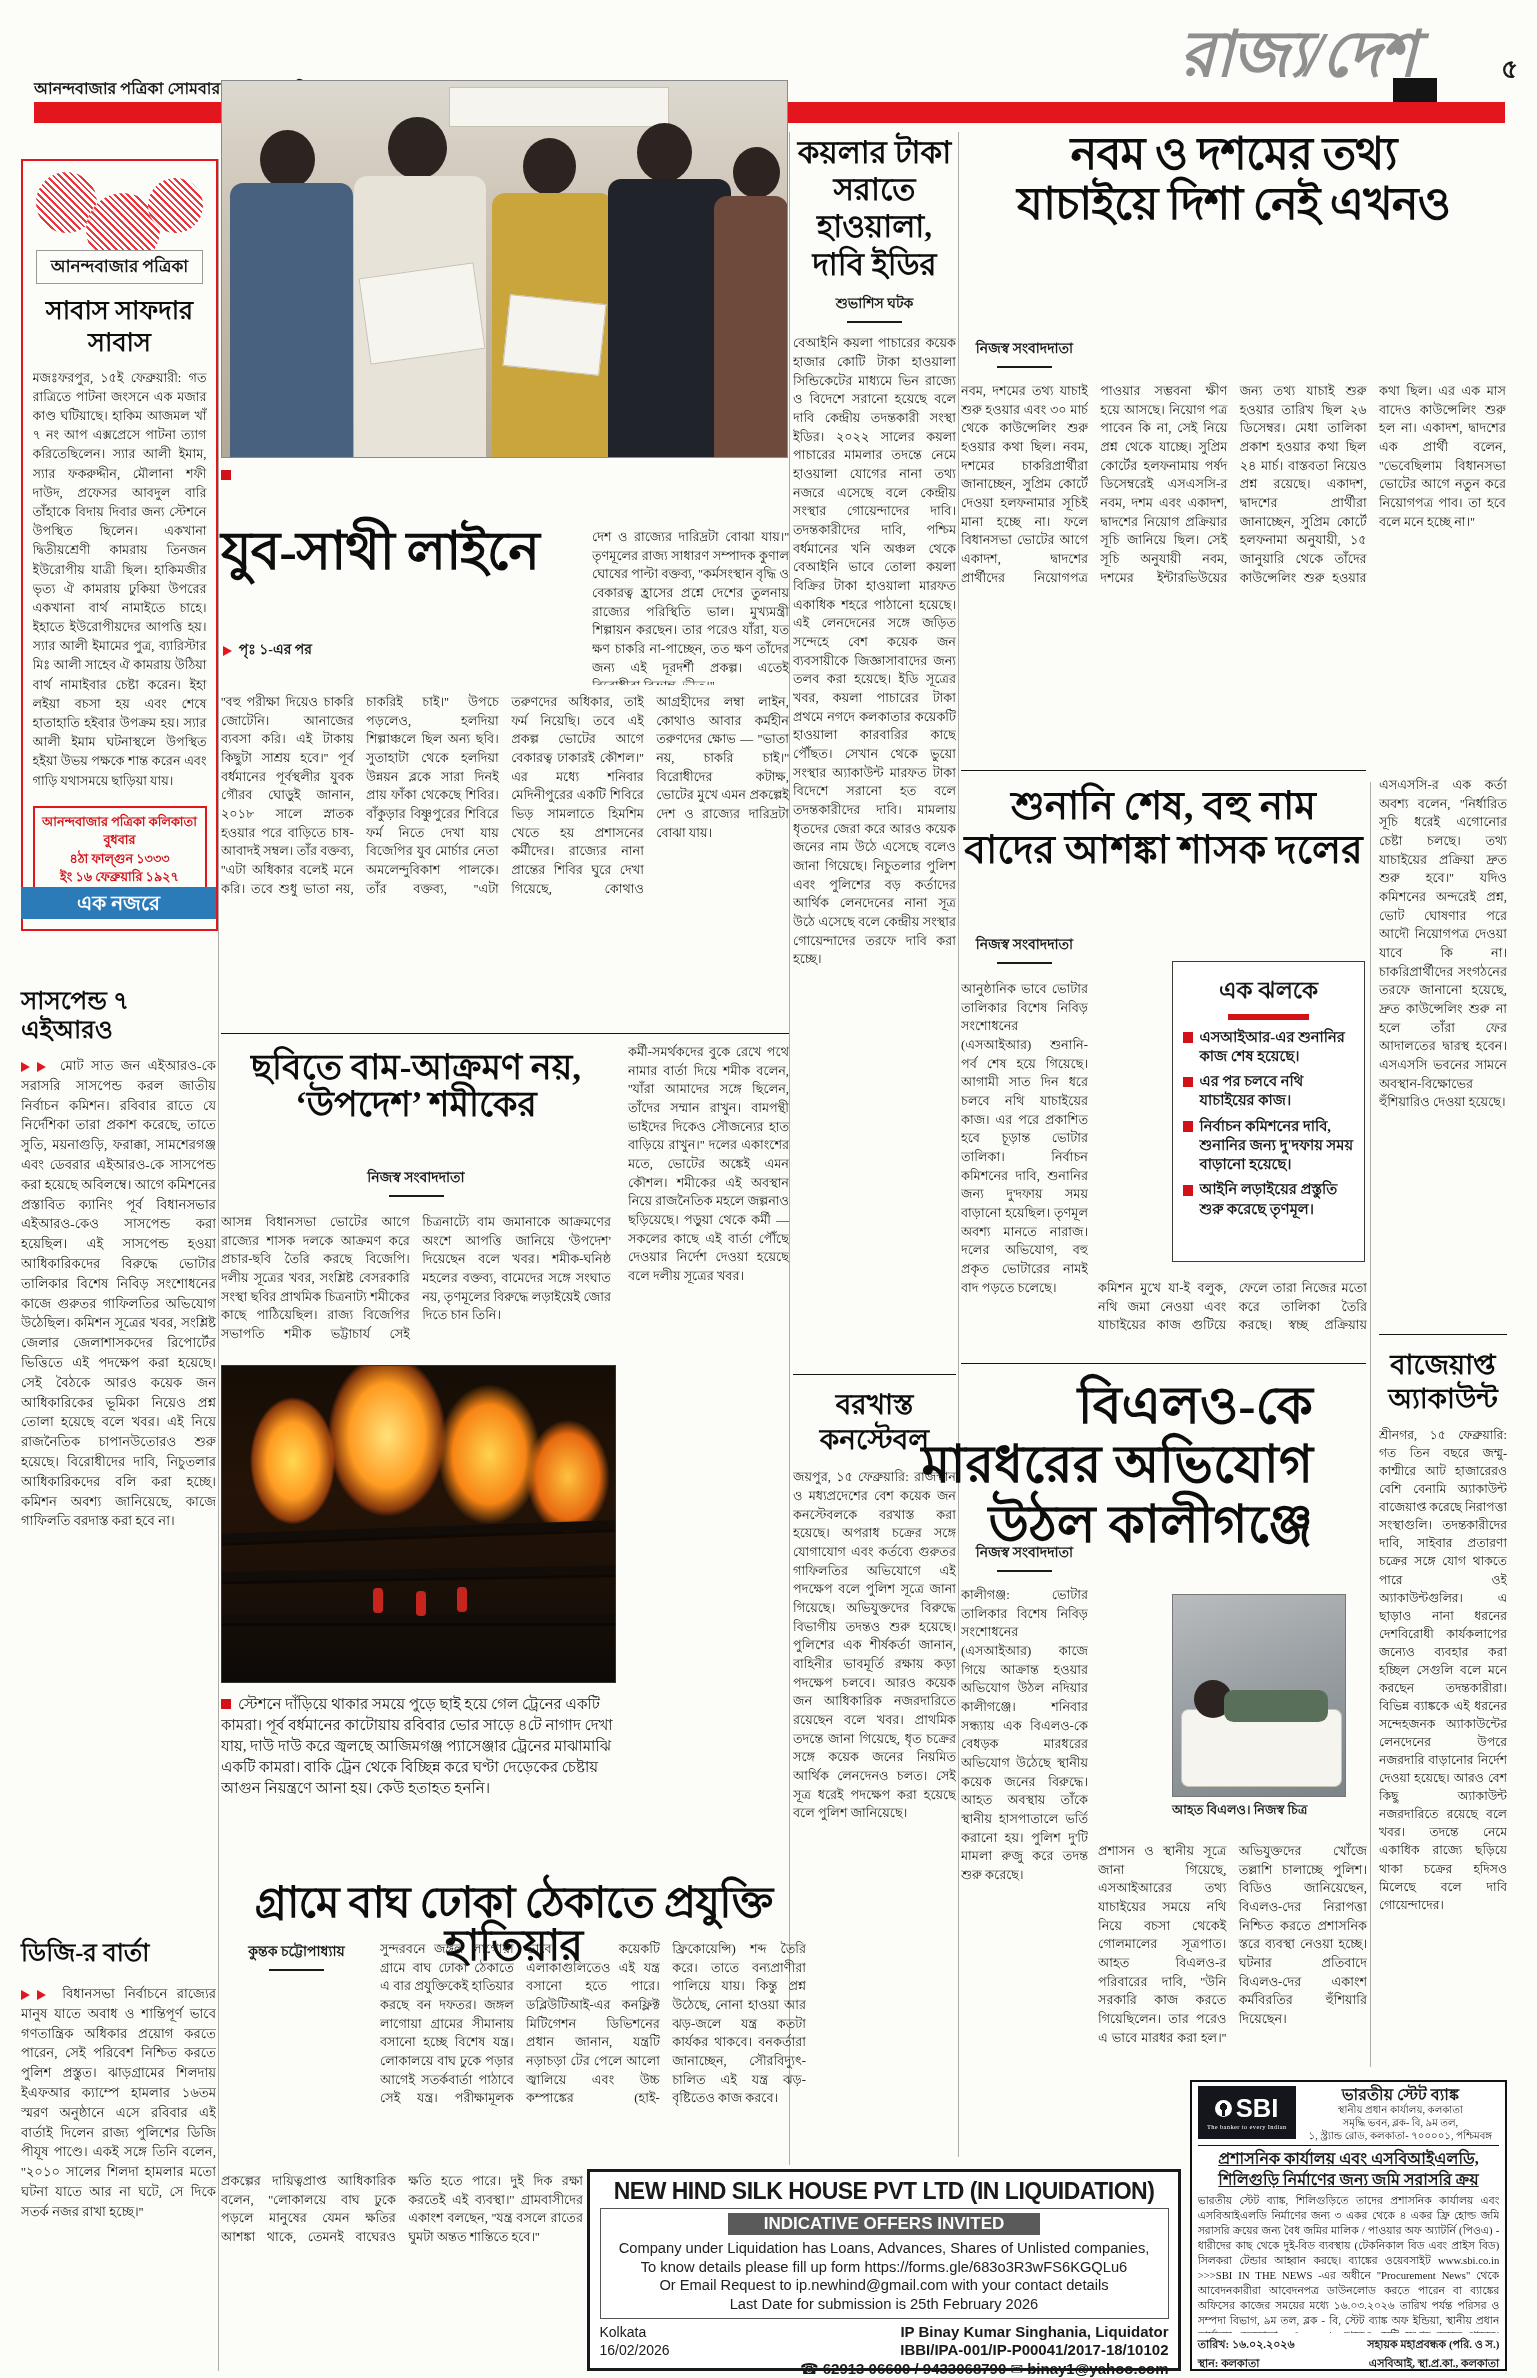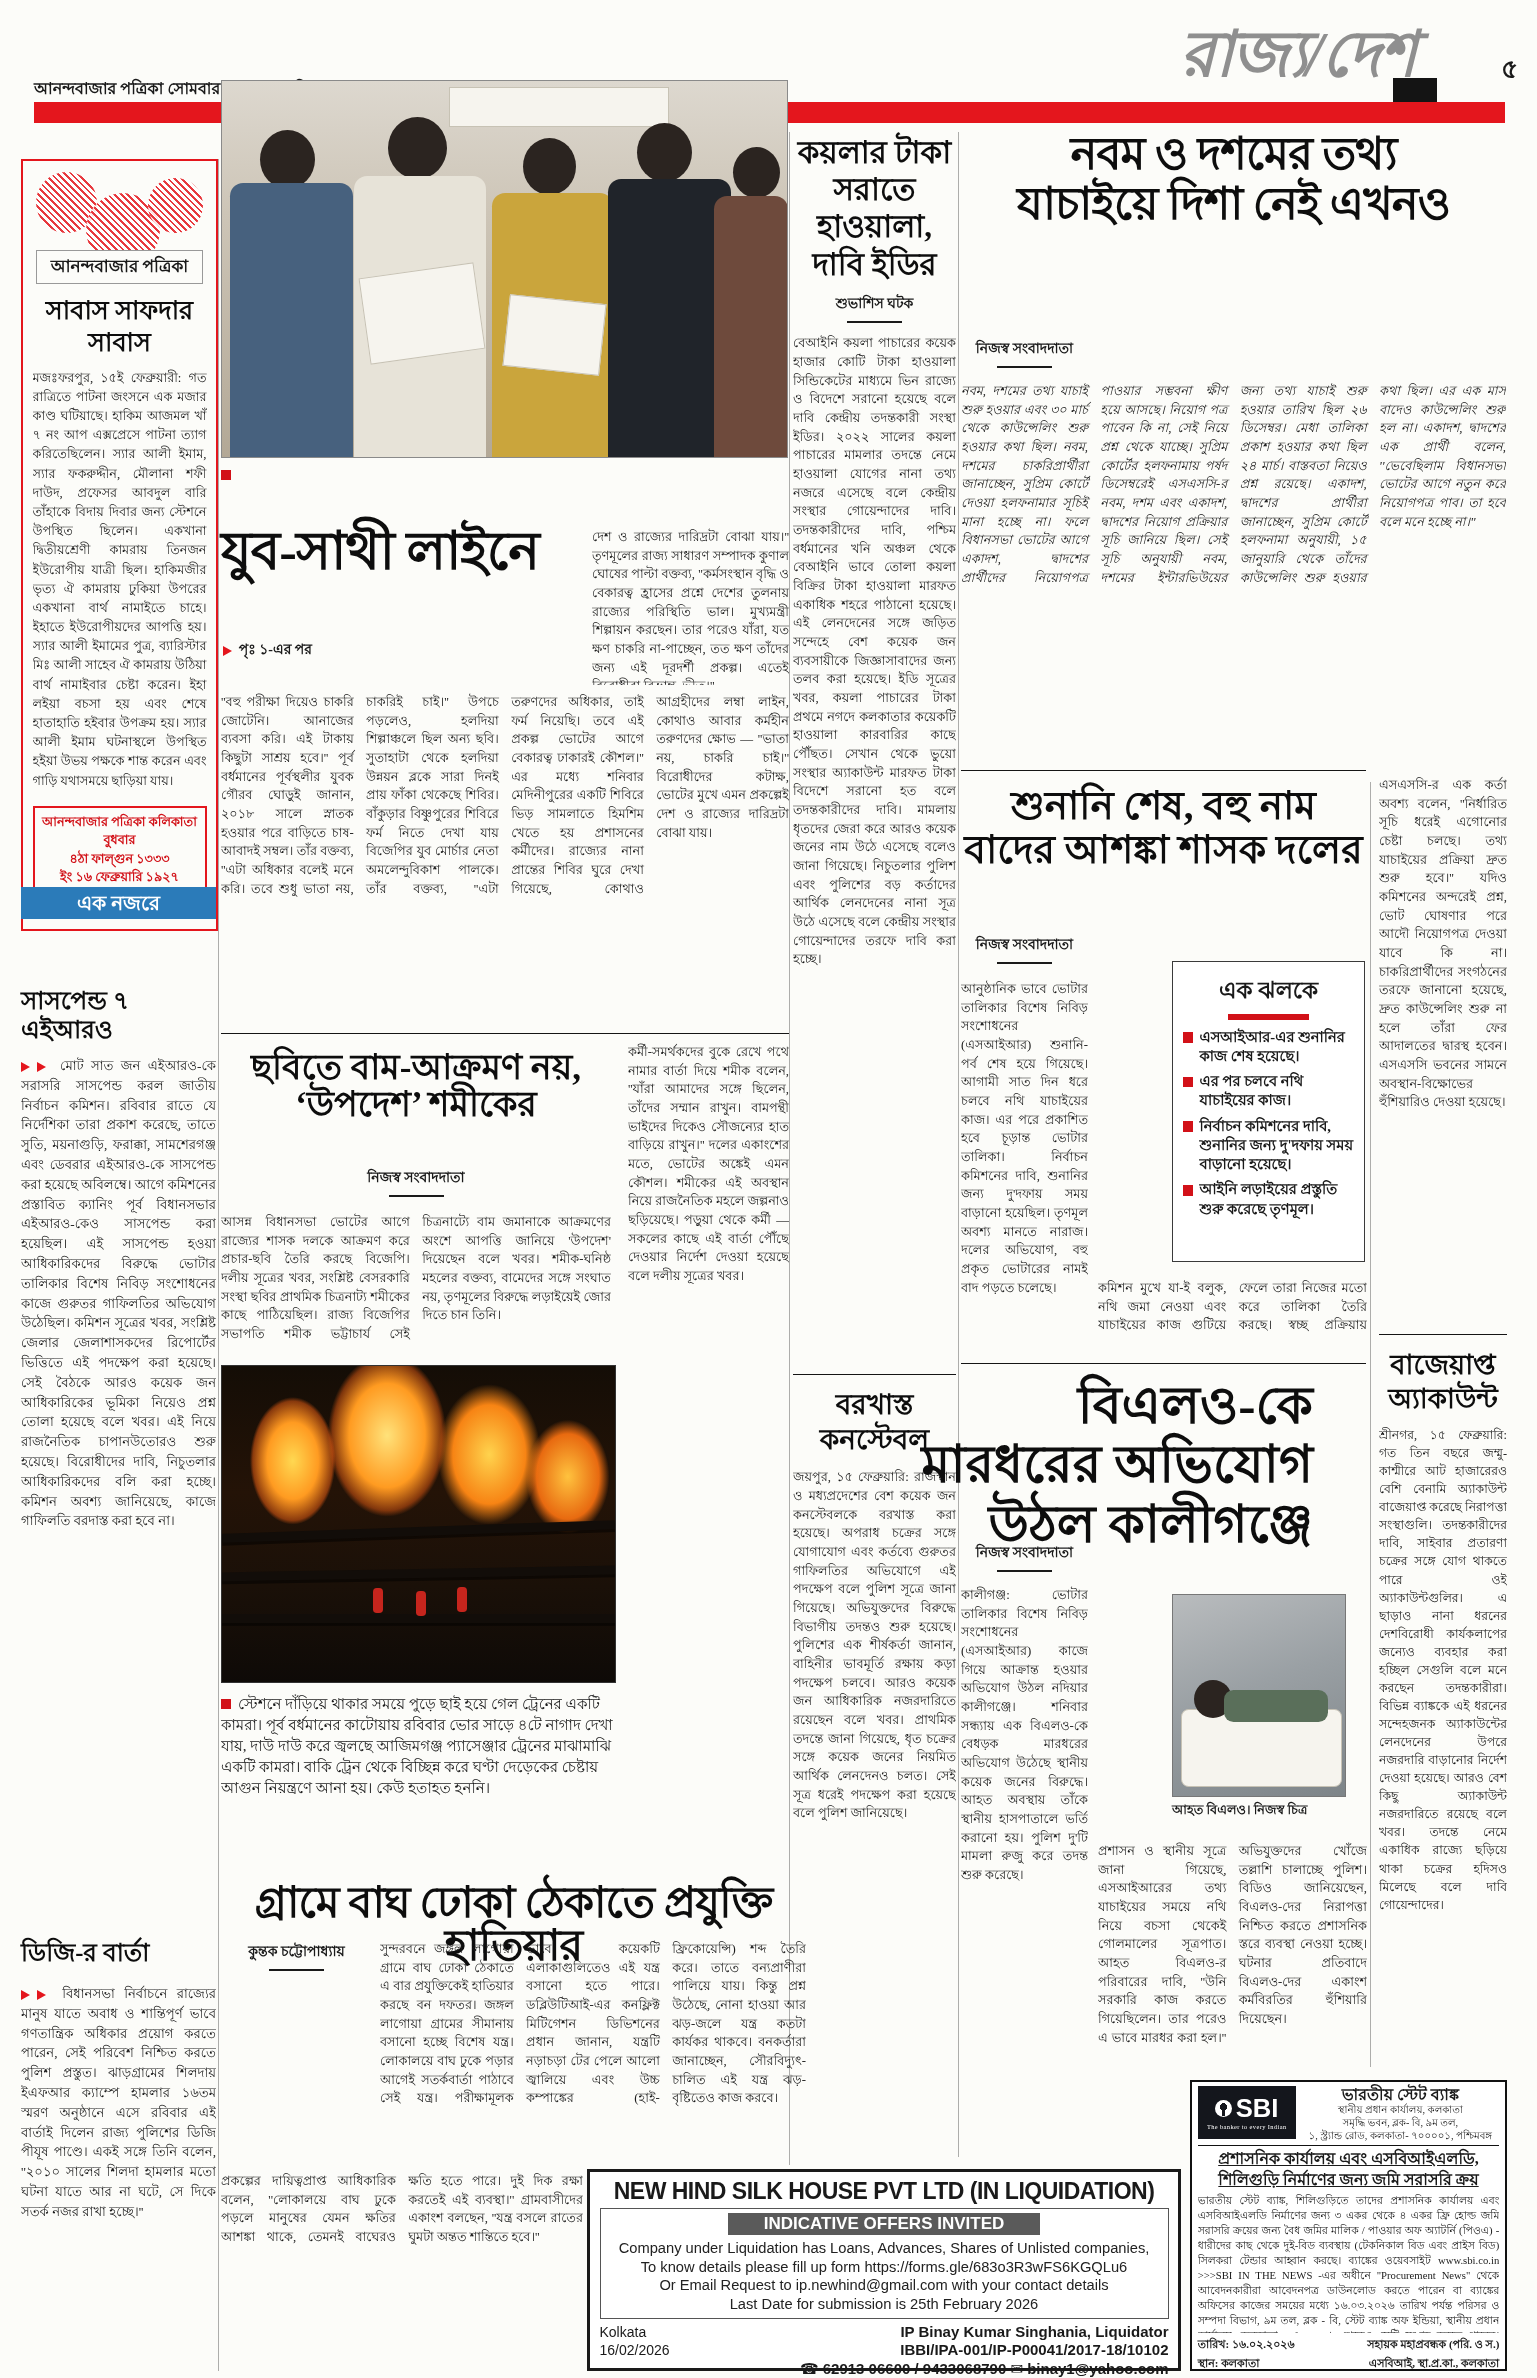--- a/index.html
+++ b/index.html
@@ -86,21 +86,21 @@
   #art-koylar{left:793px;top:134px;width:163px;}
   #koylar-head{font-size:31px;line-height:1.2;text-align:center;}
   #koylar-body{height:956px;overflow:hidden;margin-top:11.4px;}
   #rule-bork{left:793px;top:1374px;width:163px;}
   #art-bork{left:793px;top:1387px;width:163px;}
   #bork-head{font-size:28px;line-height:1.25;text-align:center;}
   #bork-body{height:615px;overflow:hidden;margin-top:11.4px;}
   
   #art-nobom-head{left:961px;top:129px;width:545px;font-size:45px;line-height:1.12;text-align:center;letter-spacing:-0.9px;}
   #nobom-byline{left:961px;top:337px;width:127px;}
-  #nobom-body{left:961px;top:382px;width:545px;height:382px;font-style:italic;}
+  #nobom-body{left:961px;top:382px;width:545px;height:382px;}
   #nobom-more{left:1379px;top:776px;width:128px;height:539px;}
   #rule-shunani{left:961px;top:770px;width:405px;}
   #shu-head{left:961px;top:784px;width:405px;font-size:39px;line-height:1.14;text-align:center;}
   #shu-byline{left:961px;top:933px;width:127px;}
   #shu-col1{left:961px;top:980px;width:127px;height:371px;}
   #shu-box{left:1172px;top:961px;width:172px;height:284px;border:1.9px solid #3a3a3a;padding:9.5px 9.5px 5.7px;position:absolute;background:#fff;}
   .box-head{text-align:center;font-size:23px;font-weight:800;}
   .box-head::after{content:"";display:block;width:81px;height:5.7px;background:#d21118;margin:3.8px auto 7.6px;}
   .box-item{font-size:14.7px;font-weight:700;line-height:1.32;margin-bottom:5.7px;display:flex;}
   .box-item .redsq{flex:0 0 10.4px;margin-top:4.7px;}

